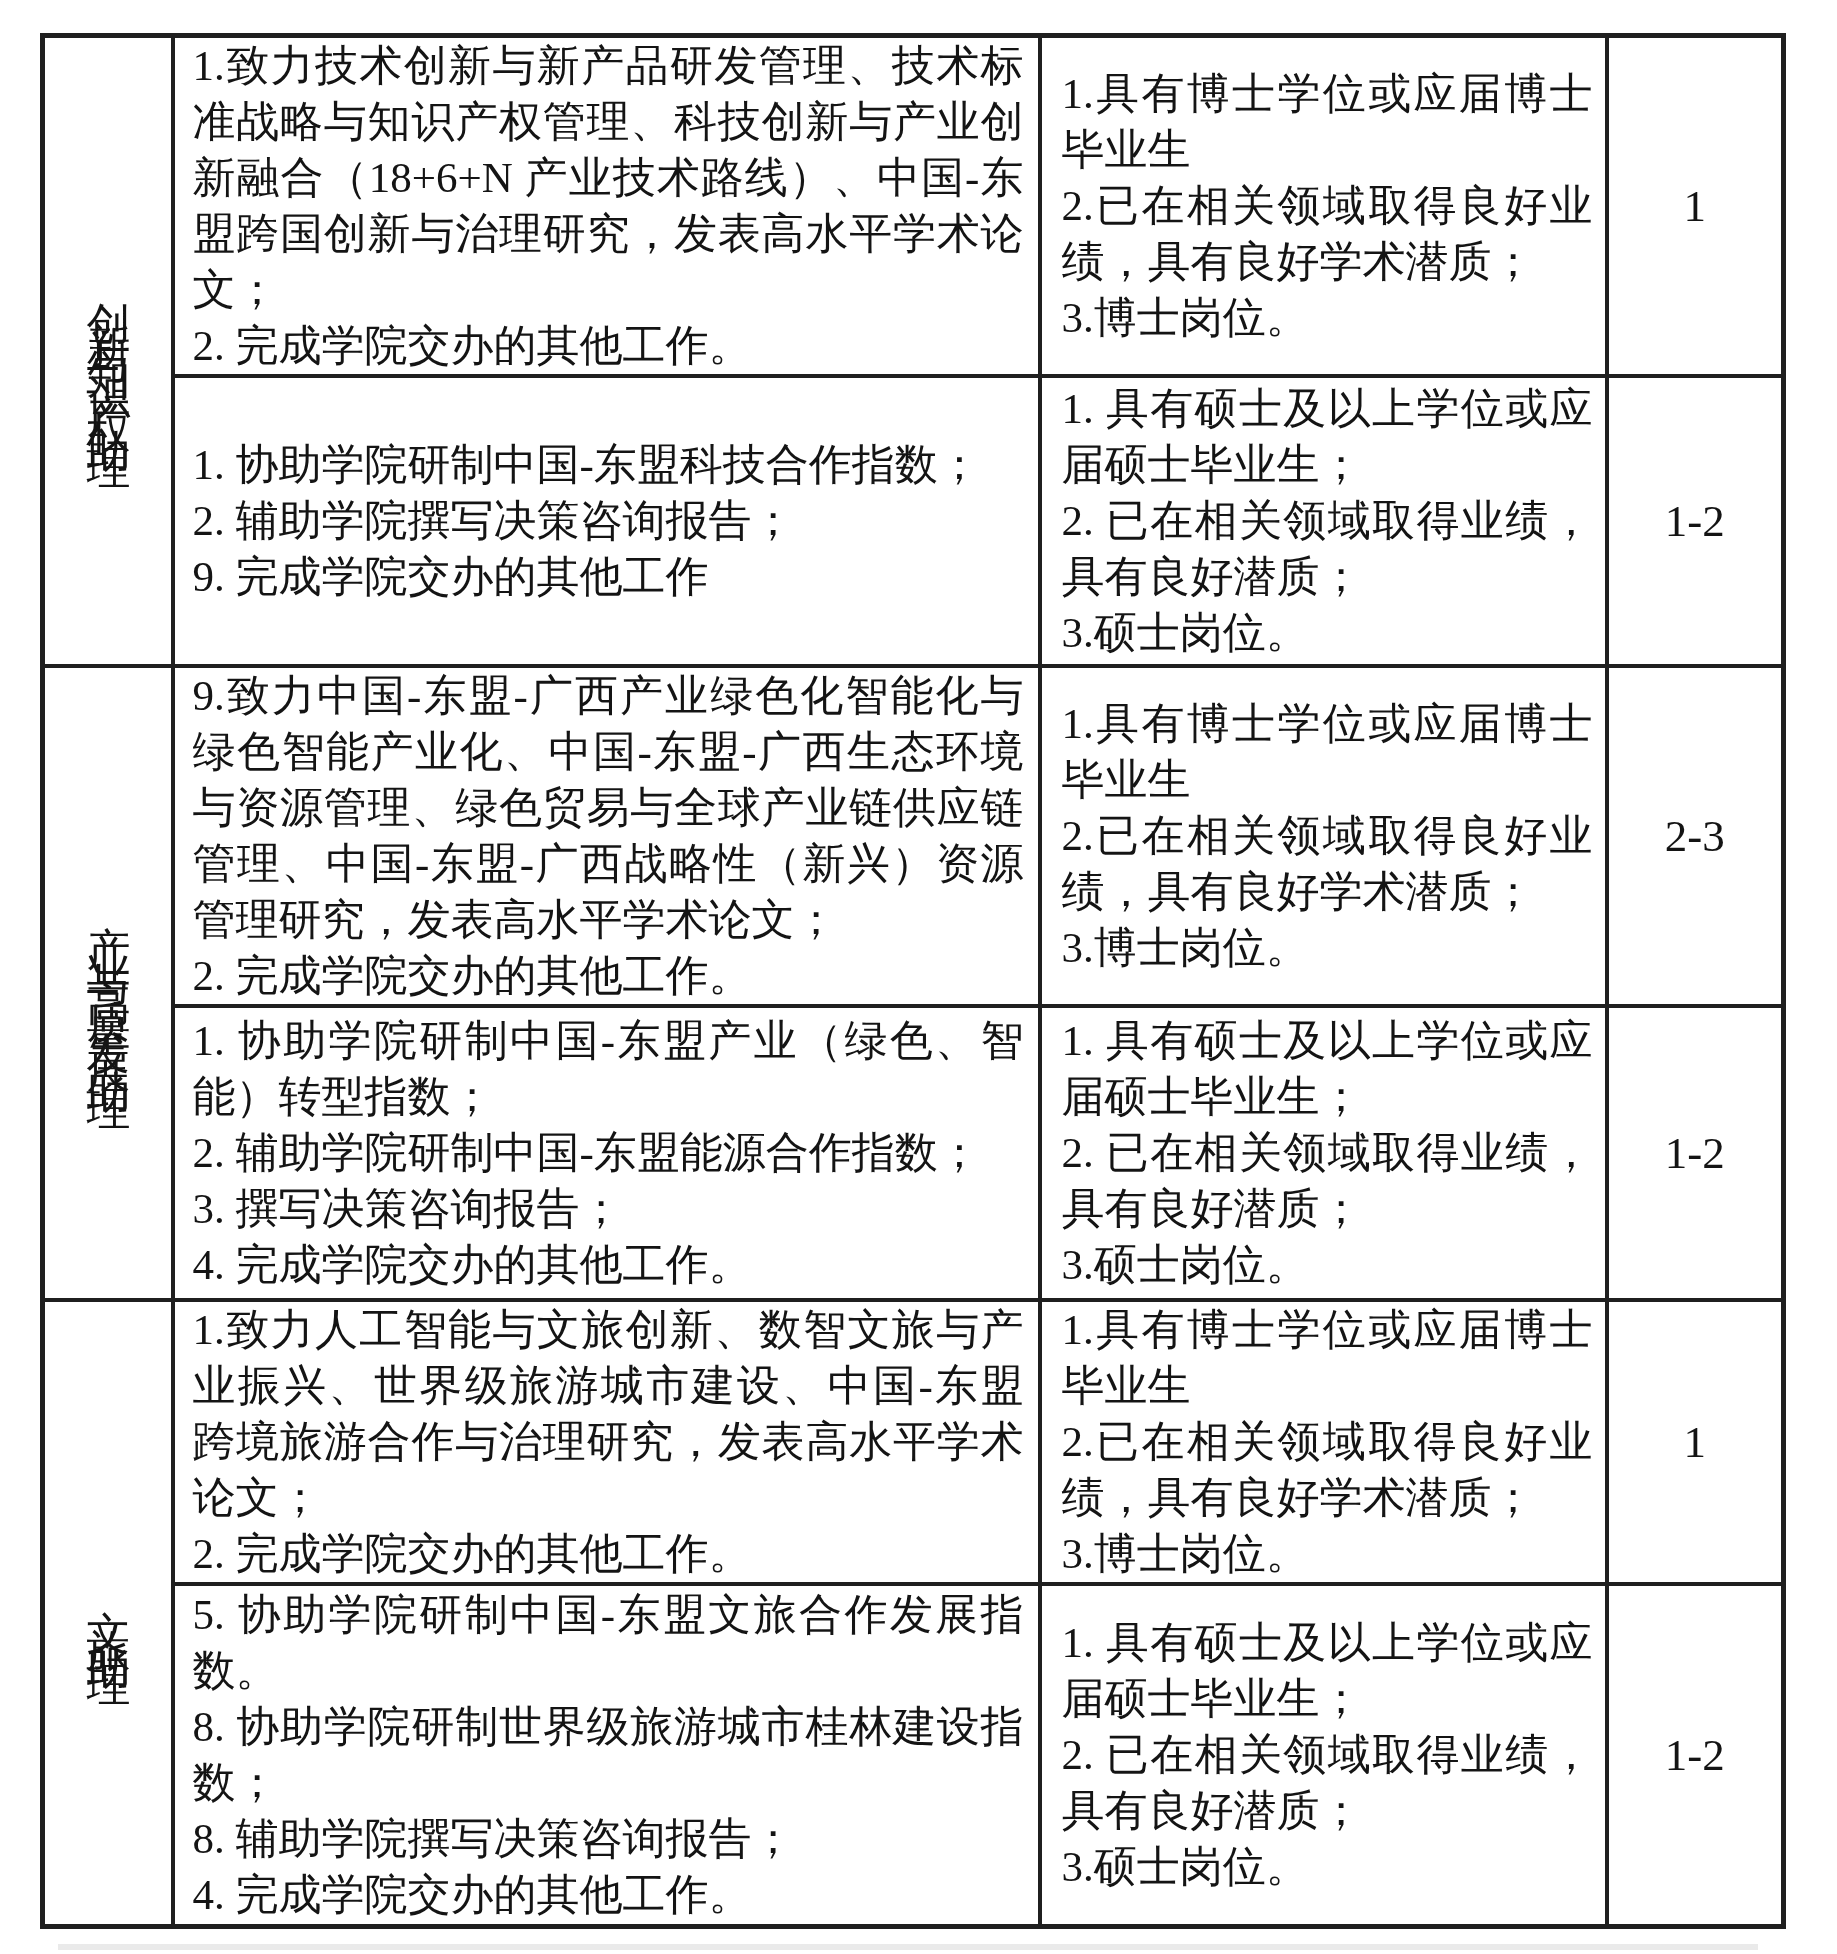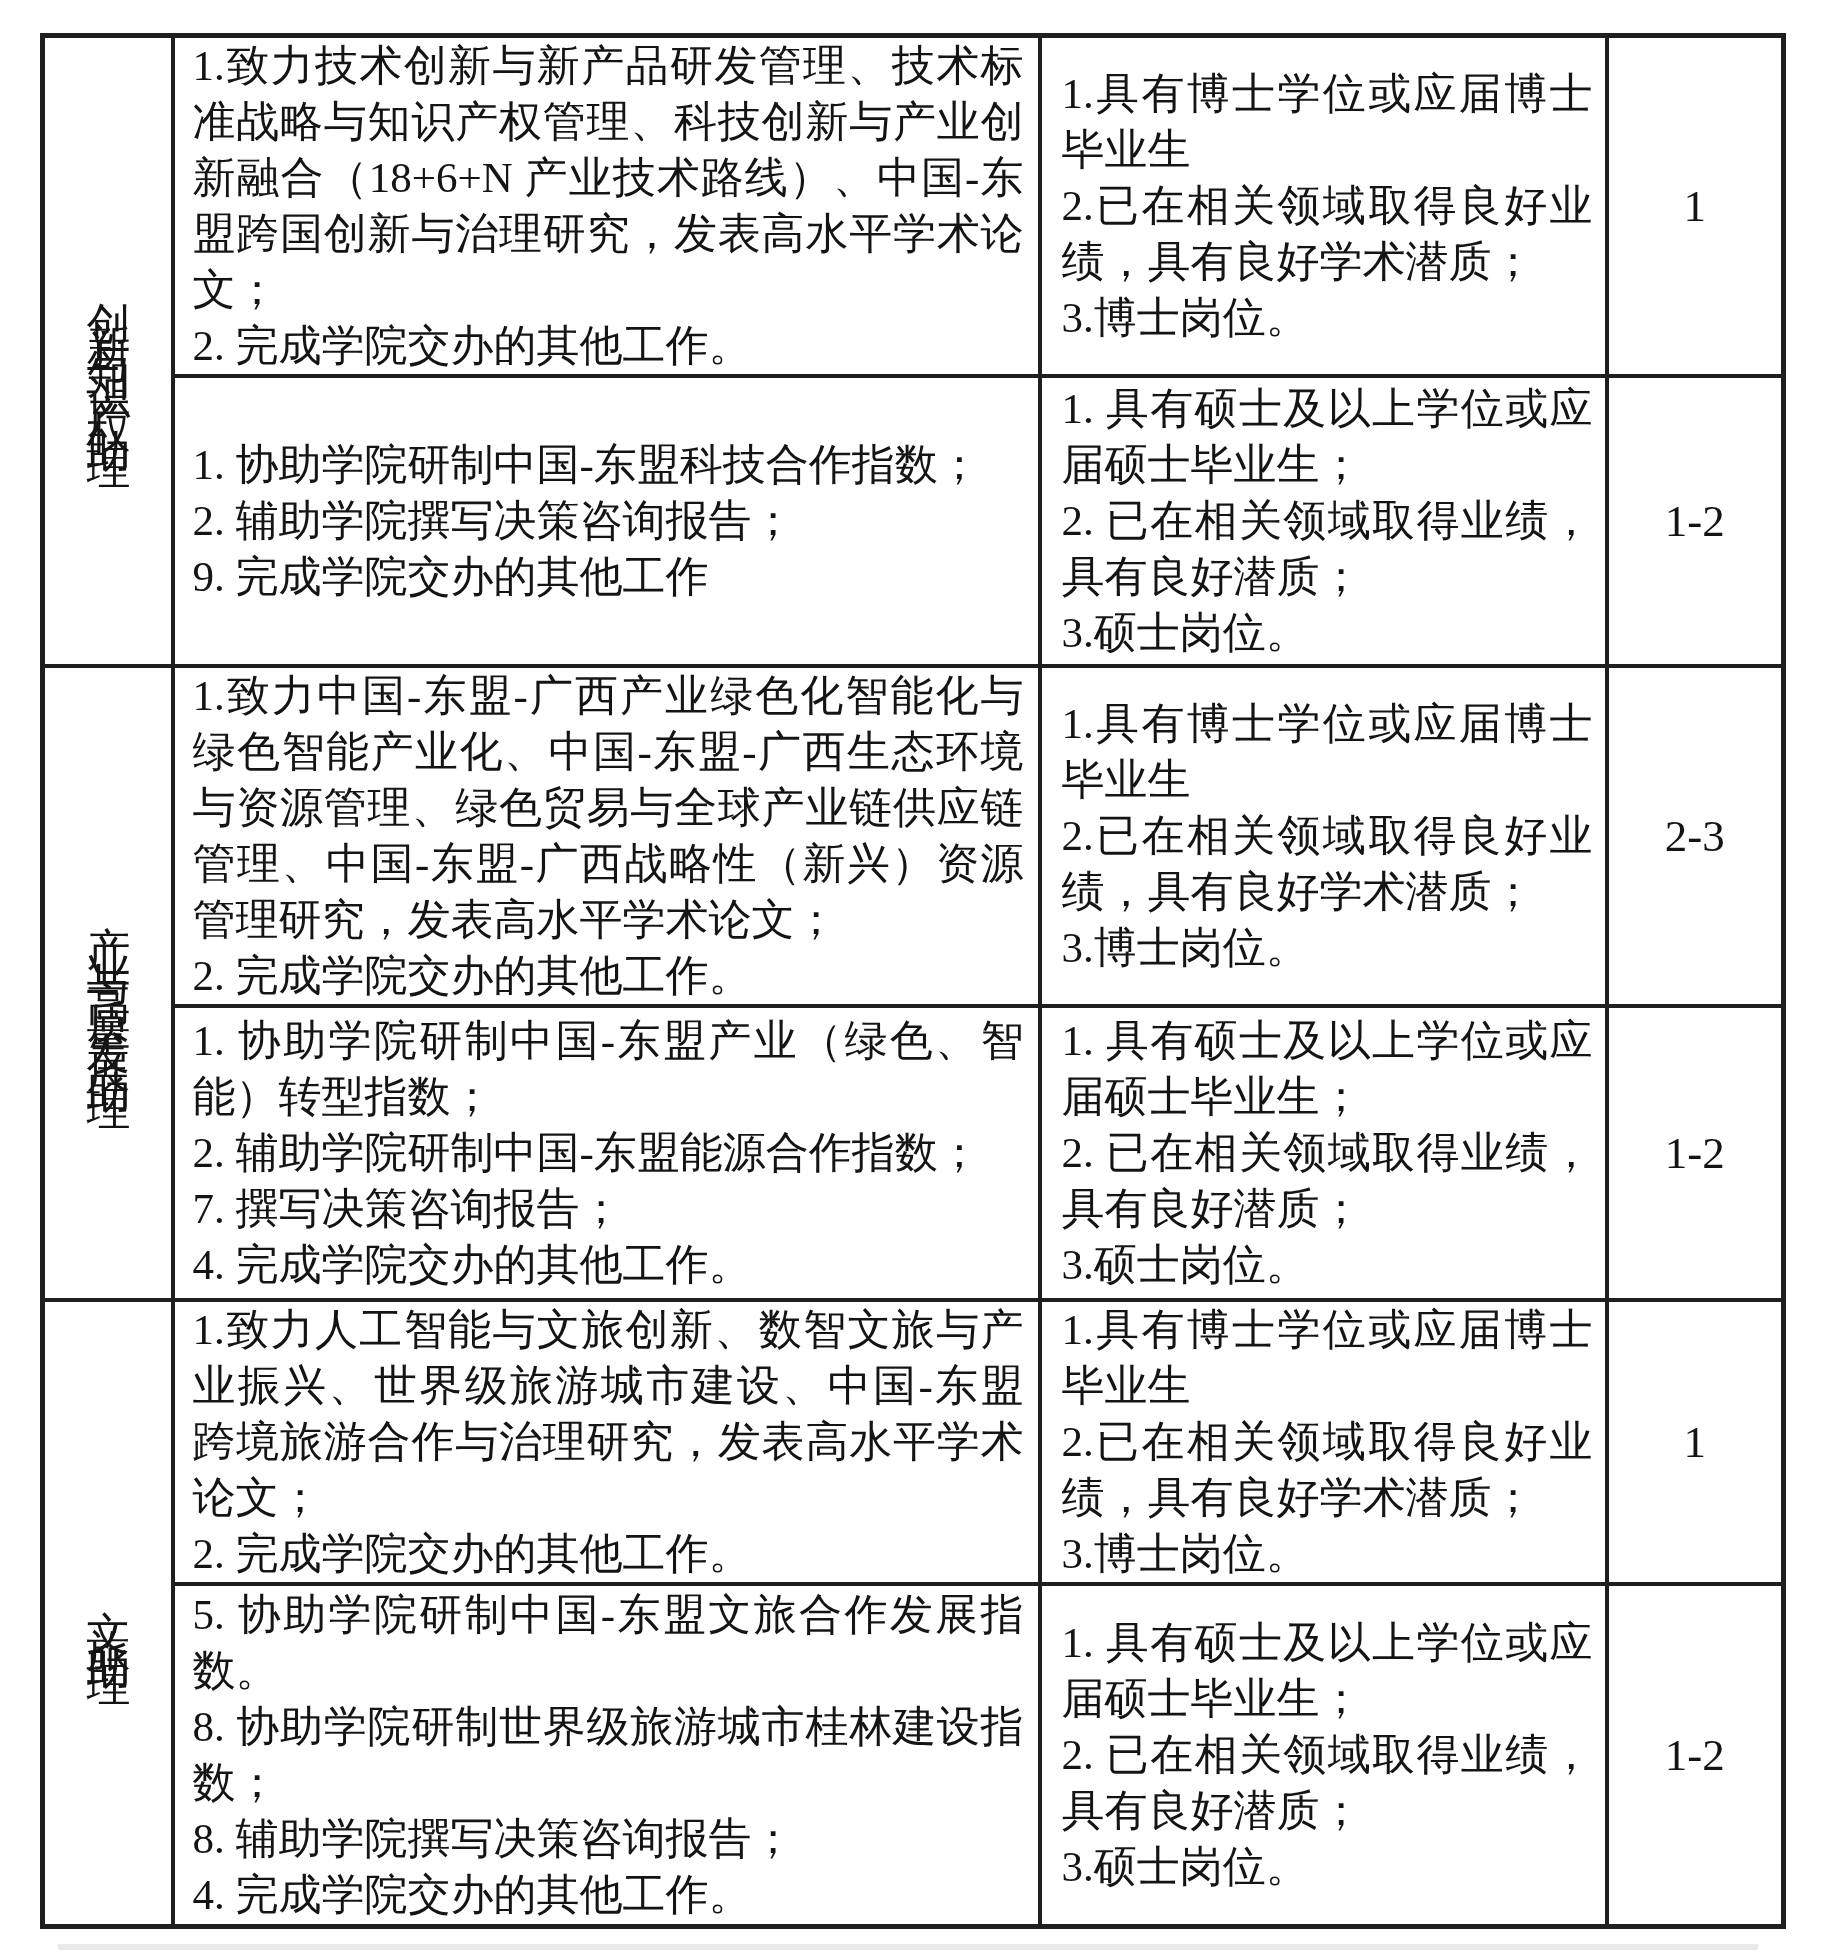--- a/index.html
+++ b/index.html
@@ -104,35 +104,35 @@
           <td class="reqs">
             <div class="item">1. 具有硕士及以上学位或应届硕士毕业生；</div>
             <div class="item">2. 已在相关领域取得业绩，具有良好潜质；</div>
             <div class="item">3.硕士岗位。</div>
           </td>
           <td class="count"><span>1-2</span></td>
         </tr>
         <tr style="height: 339px;">
           <td class="pos" rowspan="2"><span class="pos-label">产业与高质量发展助理</span></td>
           <td class="duties">
-            <div class="item">1.致力中国-东盟-广西产业绿色化智能化与绿色智能产业化、中国-东盟-广西生态环境与资源管理、绿色贸易与全球产业链供应链管理、中国-东盟-广西战略性（新兴）资源管理研究，发表高水平学术论文；</div>
+            <div class="item">9.致力中国-东盟-广西产业绿色化智能化与绿色智能产业化、中国-东盟-广西生态环境与资源管理、绿色贸易与全球产业链供应链管理、中国-东盟-广西战略性（新兴）资源管理研究，发表高水平学术论文；</div>
             <div class="item">2. 完成学院交办的其他工作。</div>
           </td>
           <td class="reqs">
             <div class="item">1.具有博士学位或应届博士毕业生</div>
             <div class="item">2.已在相关领域取得良好业绩，具有良好学术潜质；</div>
             <div class="item">3.博士岗位。</div>
           </td>
           <td class="count"><span>2-3</span></td>
         </tr>
         <tr style="height: 294px;">
           <td class="duties">
             <div class="item">1. 协助学院研制中国-东盟产业（绿色、智能）转型指数；</div>
             <div class="item">2. 辅助学院研制中国-东盟能源合作指数；</div>
-            <div class="item">7. 撰写决策咨询报告；</div>
+            <div class="item">3. 撰写决策咨询报告；</div>
             <div class="item">4. 完成学院交办的其他工作。</div>
           </td>
           <td class="reqs">
             <div class="item">1. 具有硕士及以上学位或应届硕士毕业生；</div>
             <div class="item">2. 已在相关领域取得业绩，具有良好潜质；</div>
             <div class="item">3.硕士岗位。</div>
           </td>
           <td class="count"><span>1-2</span></td>
         </tr>
         <tr style="height: 281px;">

